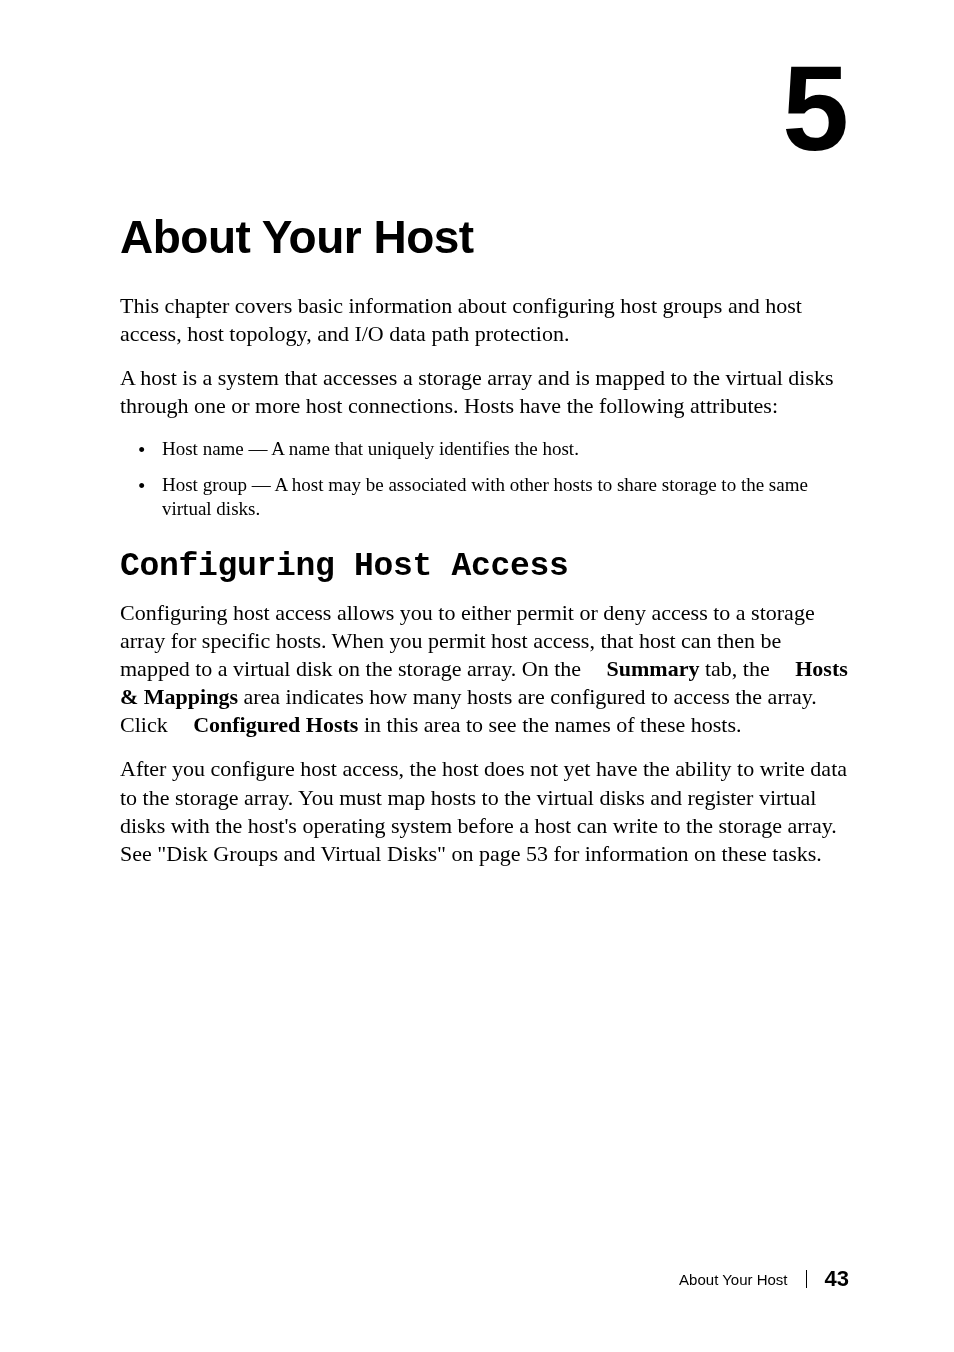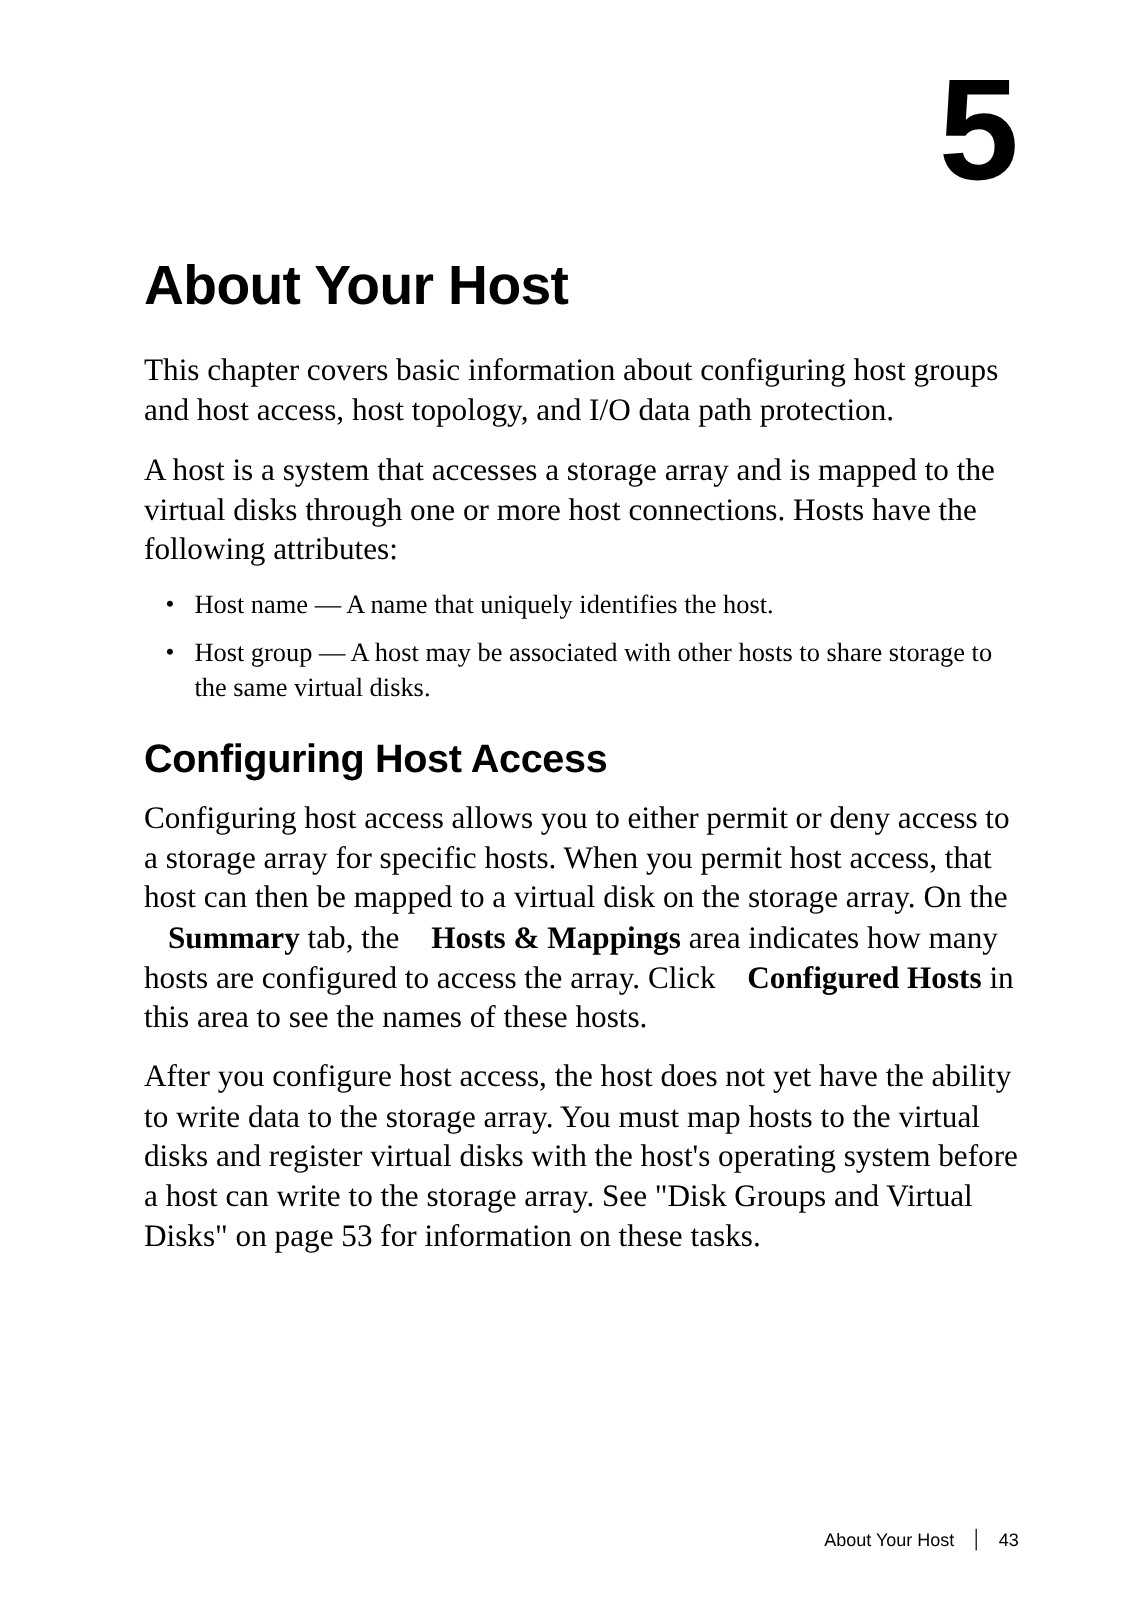--- a/index.html
+++ b/index.html
@@ -31,46 +31,46 @@
   }
   .h1 {
     font-family: Arial, Helvetica, sans-serif;
     font-weight: 900;
     font-size: 46px;
     letter-spacing: -0.5px;
     margin: 0 0 28px 0;
     padding-top: 210px;
   }
   .p {
-    font-size: 26px;
+    font-size: 22px;
     line-height: 1.28;
     margin: 0 0 16px 0;
   }
   .ul {
     list-style: none;
     padding: 0;
     margin: 0 0 26px 0;
   }
   .ul li {
     position: relative;
     padding-left: 42px;
-    font-size: 22px;
+    font-size: 19px;
     line-height: 1.28;
     margin-bottom: 12px;
     font-family: Liberation Serif, serif;
   }
   .ul li::before {
     content: "•";
     position: absolute;
     left: 18px;
     top: 0;
     font-size: 21px;
   }
   .h2 {
-    font-family: Liberation Sans, sans-serif;
+    font-family: Liberation Mono, monospace;
     font-weight: 900;
     font-size: 33px;
     margin: 18px 0 14px 0;
     letter-spacing: -0.3px;
   }
   .bold { font-weight: bold; margin-left: 20px; }
   .footer {
     position: absolute;
     bottom: 60px;
     right: 105px;
@@ -78,21 +78,21 @@
     font-size: 15px;
     display: flex;
     align-items: center;
   }
   .footer .sep {
     width: 1px;
     height: 18px;
     background: #000;
     margin: 0 18px;
   }
-  .footer .pn { font-weight: normal; font-size: 15px; }
+  .footer .pn { font-weight: bold; font-size: 22px; }
 </style>
 </head>
 <body>
 
 <div class="page">
   <div class="chnum">5</div>
 
   <h1 class="h1">About Your Host</h1>
 
   <p class="p">This chapter covers basic information about configuring host groups and host access, host topology, and I/O data path protection.</p>

